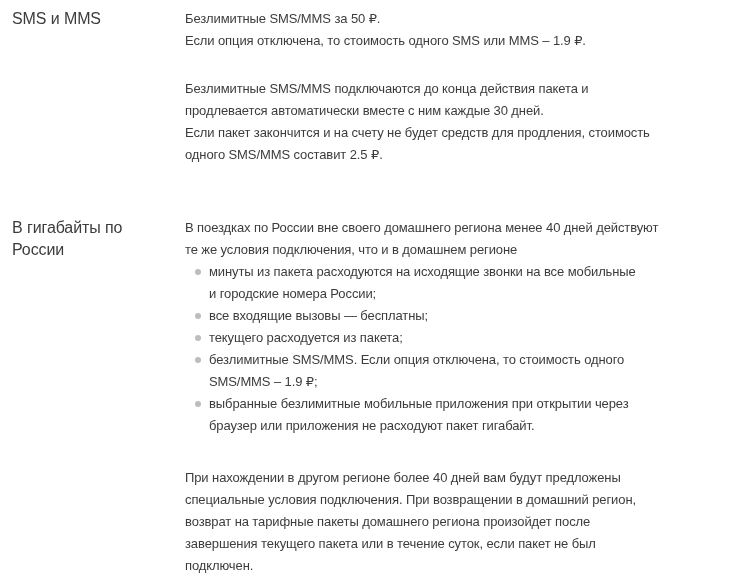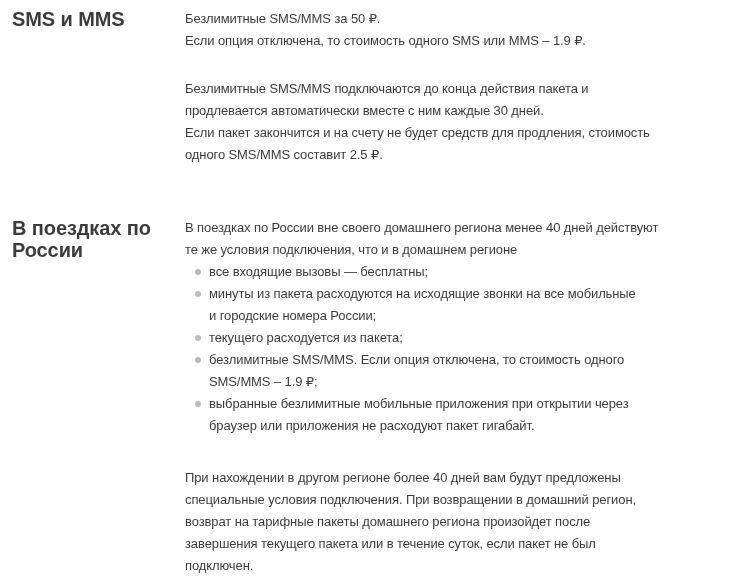--- a/index.html
+++ b/index.html
@@ -26,22 +26,22 @@
     .section {
       display: flex;
       align-items: flex-start;
     }
     .section + .section {
       margin-top: 51px;
     }
     .label {
       flex: 0 0 173px;
       width: 173px;
-      font-size: 20px;
-      font-weight: 700;
+      font-size: 16px;
+      font-weight: 400;
       line-height: 22px;
       letter-spacing: -0.1px;
       padding-right: 10px;
     }
     .content {
       flex: 1 1 auto;
       min-width: 0;
       font-size: 13px;
       line-height: 22px;
       letter-spacing: -0.1px;
@@ -85,33 +85,33 @@
         <div class="content">
           <p class="para">Безлимитные SMS/MMS за 50 ₽.
 Если опция отключена, то стоимость одного SMS или MMS – 1.9 ₽.</p>
           <p class="para">Безлимитные SMS/MMS подключаются до конца действия пакета и
 продлевается автоматически вместе с ним каждые 30 дней.
 Если пакет закончится и на счету не будет средств для продления, стоимость
 одного SMS/MMS составит 2.5 ₽.</p>
         </div>
       </div>
       <div class="section">
-        <div class="label">В поездках по России</div>
+        <div class="label">В гигабайты по России</div>
         <div class="content">
           <p class="para">В поездках по России вне своего домашнего региона менее 40 дней действуют
 те же условия подключения, что и в домашнем регионе</p>
           <ul class="bullets">
             <li>
               <span class="dot"></span>
-              <span class="li-text">все входящие вызовы — бесплатны;</span>
+              <span class="li-text">минуты из пакета расходуются на исходящие звонки на все мобильные
+и городские номера России;</span>
             </li>
             <li>
               <span class="dot"></span>
-              <span class="li-text">минуты из пакета расходуются на исходящие звонки на все мобильные
-и городские номера России;</span>
+              <span class="li-text">все входящие вызовы — бесплатны;</span>
             </li>
             <li>
               <span class="dot"></span>
               <span class="li-text">текущего расходуется из пакета;</span>
             </li>
             <li>
               <span class="dot"></span>
               <span class="li-text">безлимитные SMS/MMS. Если опция отключена, то стоимость одного
 SMS/MMS – 1.9 ₽;</span>
             </li>

